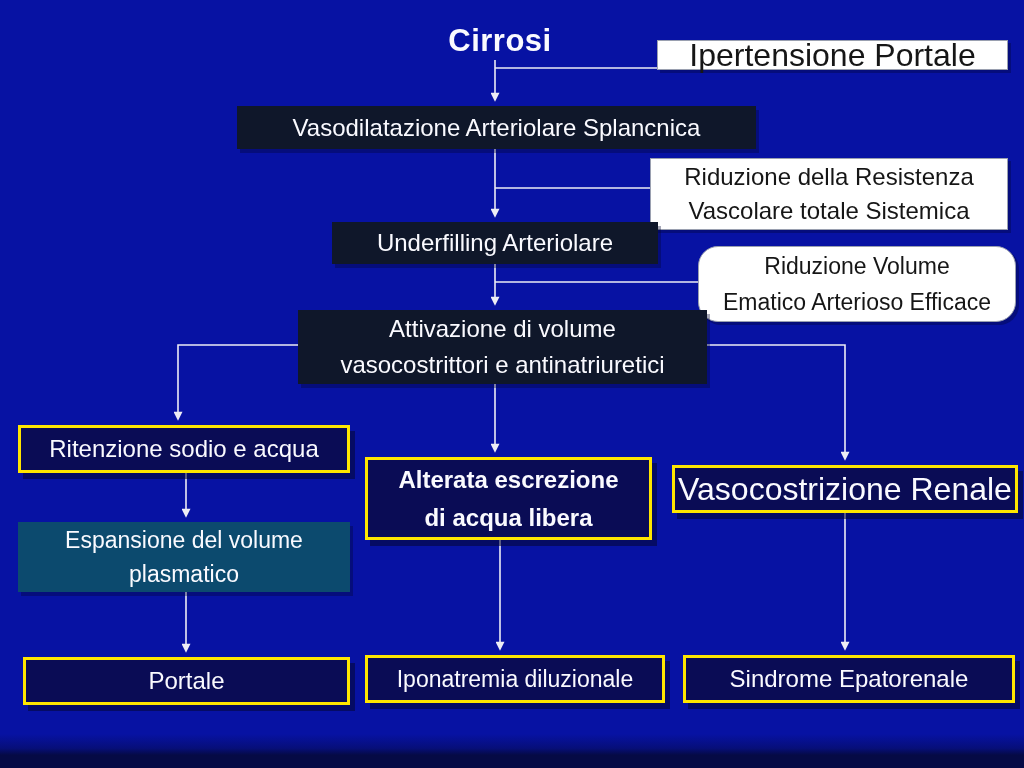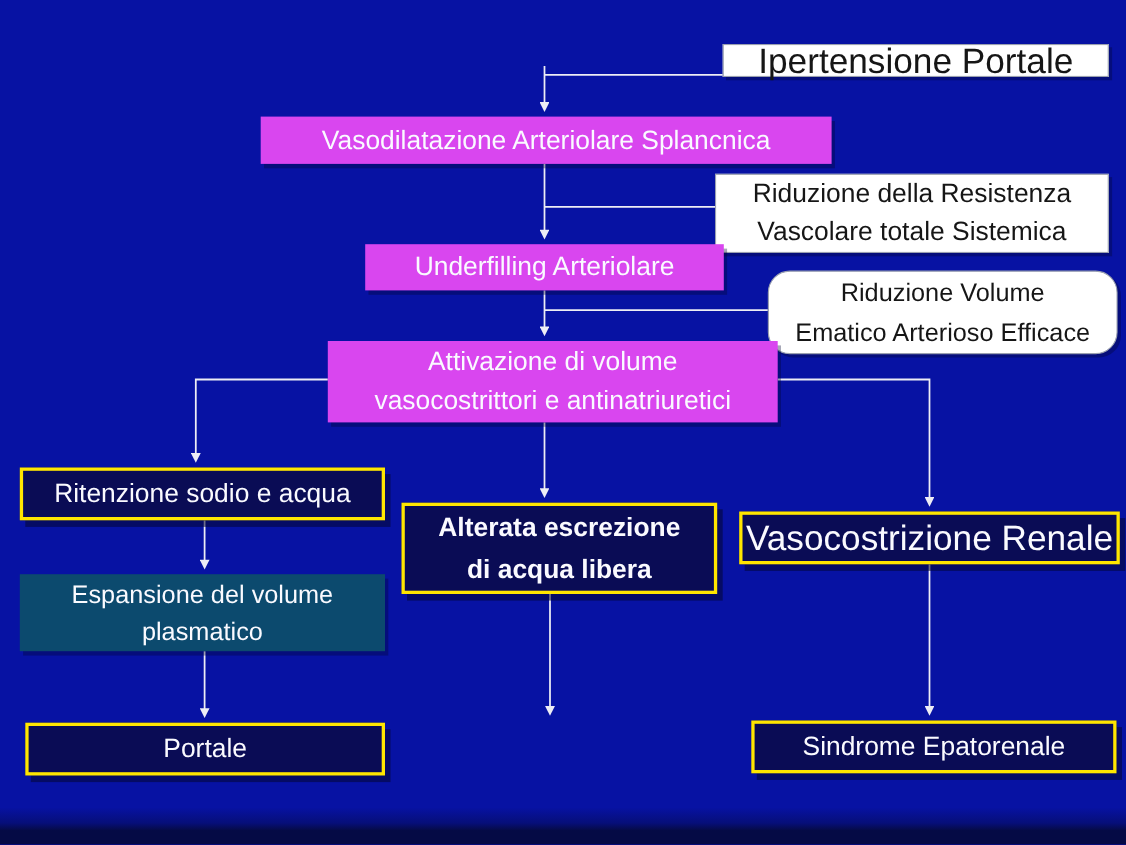--- a/index.html
+++ b/index.html
@@ -8,21 +8,21 @@
     background:#0712A3;
     font-family:"Liberation Sans", sans-serif;
   }
   .node{
     position:absolute;box-sizing:border-box;
     display:flex;align-items:center;justify-content:center;
     text-align:center;white-space:pre-line;
     color:#FAFAFF;
   }
   .dark{
-    background:#d946ef;
+    background:#0f172a;
     box-shadow:3px 4px 0 rgba(3,6,50,0.35);
   }
   .dark-plain{
     background:#0c4a6e;
     box-shadow:3px 4px 0 rgba(3,6,50,0.35);
   }
   .yellow{
     background:#0A0C55;
     border:3px solid #FFE600;
     box-shadow:5px 6px 0 rgba(3,6,50,0.55);
@@ -64,20 +64,21 @@
     <path d="M495,282 H698" stroke="#EDEDF5" stroke-width="1.6" fill="none"></path>
     <path d="M298,345 H178 V414" stroke="#EDEDF5" stroke-width="1.6" fill="none" marker-end="url(#arrow)"></path>
     <path d="M495,384 V446" stroke="#EDEDF5" stroke-width="1.6" fill="none" marker-end="url(#arrow)"></path>
     <path d="M707,345 H845 V454" stroke="#EDEDF5" stroke-width="1.6" fill="none" marker-end="url(#arrow)"></path>
     <path d="M186,473 V511" stroke="#EDEDF5" stroke-width="1.6" fill="none" marker-end="url(#arrow)"></path>
     <path d="M186,592 V646" stroke="#EDEDF5" stroke-width="1.6" fill="none" marker-end="url(#arrow)"></path>
     <path d="M500,540 V644" stroke="#EDEDF5" stroke-width="1.6" fill="none" marker-end="url(#arrow)"></path>
     <path d="M845,513 V644" stroke="#EDEDF5" stroke-width="1.6" fill="none" marker-end="url(#arrow)"></path>
   </svg>
 
+  <div class="slide-title">Cirrosi</div>
 
   <div class="node white" style="left:657px;top:40px;width:351px;height:30px;font-size:32px;">Ipertensione Portale</div>
 
   <div class="node dark" style="left:237px;top:106px;width:519px;height:43px;font-size:24px;">Vasodilatazione Arteriolare Splancnica</div>
 
   <div class="node white" style="left:650px;top:158px;width:358px;height:72px;font-size:24px;line-height:34px;">Riduzione della Resistenza
 Vascolare totale Sistemica</div>
 
   <div class="node dark" style="left:332px;top:222px;width:326px;height:42px;font-size:24px;">Underfilling Arteriolare</div>
 
@@ -92,17 +93,18 @@
   <div class="node yellow" style="left:365px;top:457px;width:287px;height:83px;font-size:24px;line-height:38px;font-weight:bold;">Alterata escrezione
 di acqua libera</div>
 
   <div class="node yellow" style="left:672px;top:465px;width:346px;height:48px;font-size:32px;">Vasocostrizione Renale</div>
 
   <div class="node dark-plain" style="left:18px;top:522px;width:332px;height:70px;font-size:23px;line-height:34px;">Espansione del volume
 plasmatico</div>
 
   <div class="node yellow" style="left:23px;top:657px;width:327px;height:48px;font-size:24px;">Portale</div>
 
+  <div class="node yellow" style="left:365px;top:655px;width:300px;height:48px;font-size:23px;">Iponatremia diluzionale</div>
 
   <div class="node yellow" style="left:683px;top:655px;width:332px;height:48px;font-size:24px;">Sindrome Epatorenale</div>
 
   <div class="bottom-shade"></div>
 </div>
 
 </body></html>

